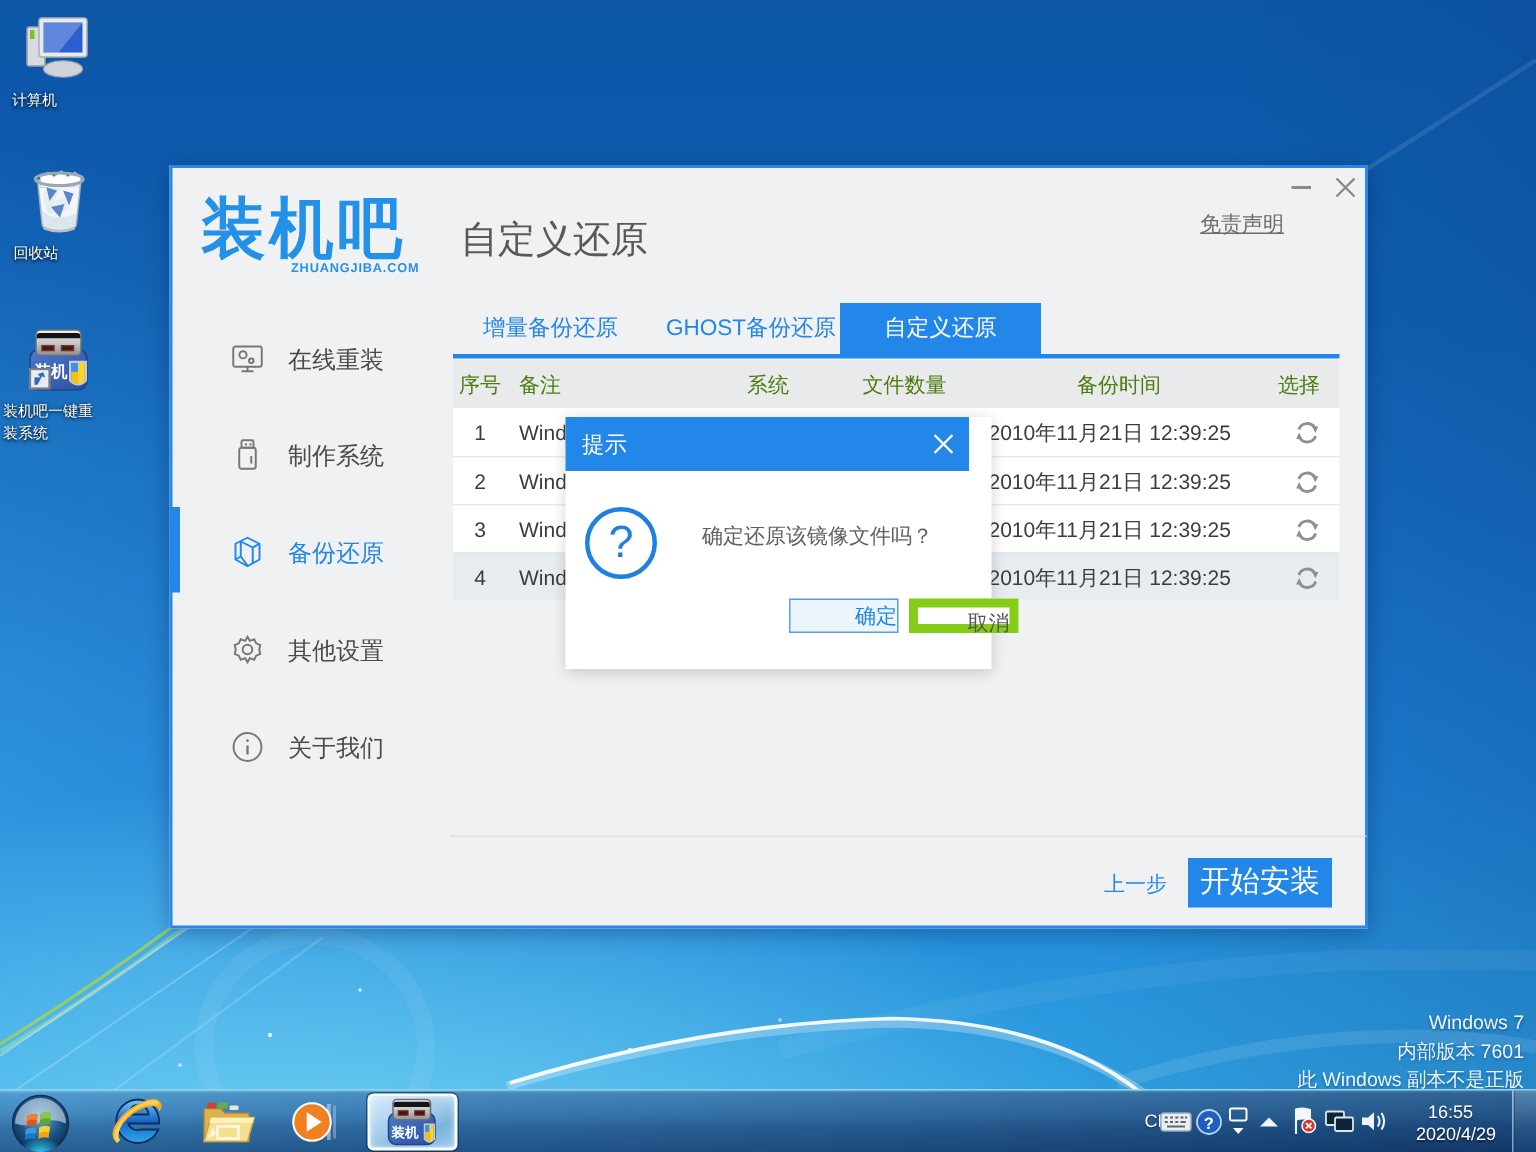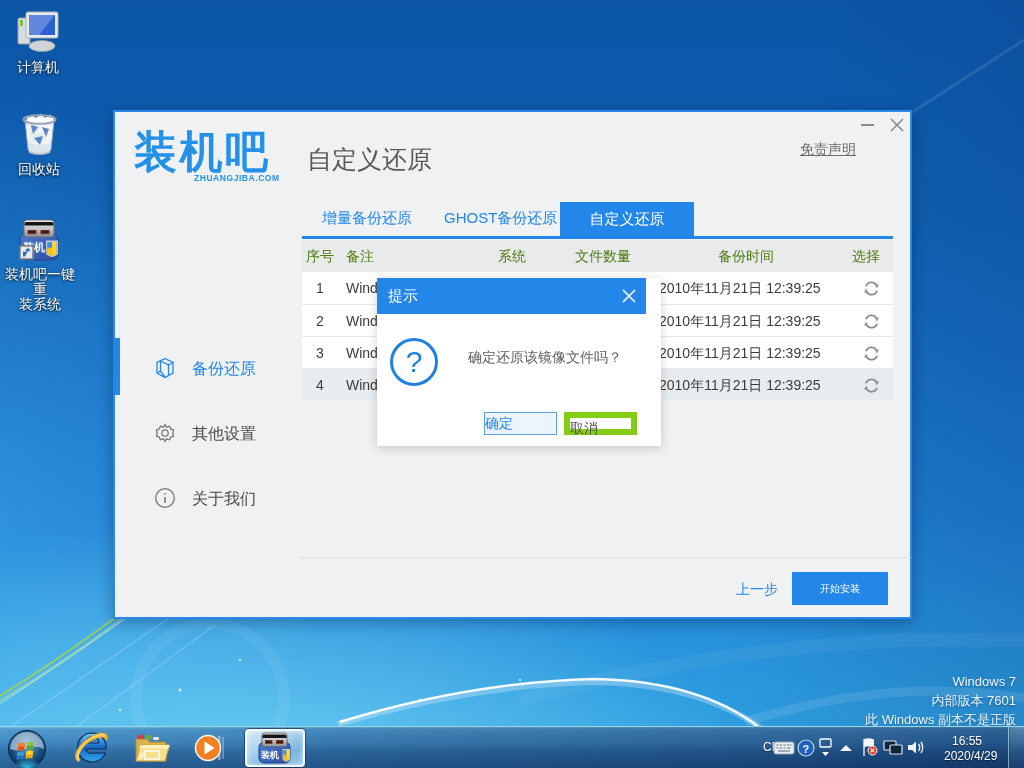--- a/index.html
+++ b/index.html
@@ -6,21 +6,21 @@
   html,body { width:1024px; height:768px; overflow:hidden; font-family:"Liberation Sans", sans-serif; }
   #desktop { position:absolute; left:0; top:0; width:1024px; height:768px;
     background:
       radial-gradient(950px 560px at 22% 110%, rgba(150,235,255,.75), rgba(150,235,255,0) 58%),
       radial-gradient(620px 760px at -6% 72%, rgba(80,190,245,.38), rgba(80,190,245,0) 62%),
       linear-gradient(100deg, rgba(10,60,130,0) 72%, rgba(8,45,105,.20) 100%),
       linear-gradient(to bottom, #0c55a7 0%, #1060b2 28%, #166dc2 48%, #1e7ed2 68%, #2793dc 84%, #32a5e2 100%);
   }
   .abs { position:absolute; }
   
-  .dicon-label { position:absolute; color:#fff; font-size:14px; text-align:center;
+  .dicon-label { position:absolute; color:#fff; font-size:10px; 
      text-shadow:0 1px 2px rgba(0,0,0,.75), 0 0 3px rgba(0,0,0,.5); line-height:15px; }
   
   #win { position:absolute; left:113px; top:110px; width:799px; height:509px;
      background:#f0f1f3; border:2px solid #2b87e9; box-shadow:0 3px 14px rgba(0,20,60,.35); }
   #whitepanel { position:absolute; left:187px; top:128px; width:591px; height:160px; background:#fff; }
   #logo { position:absolute; left:19px; top:10px; width:160px; height:80px; }
   #wintitle { position:absolute; left:192px; top:31px; font-size:25px; color:#595959; }
   #mianze { position:absolute; left:685px; top:5px; font-size:14px; color:#6b6b6b; text-decoration:underline;margin-top:24px; }
   #btnmin { position:absolute; left:746px; top:12px; width:13px; height:1px; border-top:2px solid #8a8a8a; }
   
@@ -36,30 +36,30 @@
   
   .trow { position:absolute; left:187px; width:591px; height:32px; font-size:14px; color:#3c3c3c; white-space:nowrap; }
   .thead { background:#e9eaec; color:#4d7c0f; }
   .cell { position:absolute; top:0; line-height:32px; }
   .sep { border-top:1px solid #e8e8e8; }
   .rowsel { background:#e7ecf1; }
   
   #footline { position:absolute; left:185px; top:445px; width:611px; height:1px; background:#e0e0e0; }
   #prevstep { position:absolute; left:621px; top:469px; font-size:14px; color:#2287e8; }
   #installbtn { position:absolute; left:677px; top:460px; width:96px; height:33px; background:#2287e8;
-     color:#fff; font-size:10px; text-align:center; line-height:33px; }
+     color:#fff; font-size:20px; text-align:center; line-height:33px; }
   
   #dialog { position:absolute; left:377px; top:278px; width:284px; height:168px; background:#fff;
      box-shadow:0 2px 10px rgba(0,0,0,.18); }
   #dlgtitle { position:absolute; left:0; top:0; width:269px; height:36px; background:#2287e8; }
   #dlgtitle span { position:absolute; left:11px; top:9px; color:#fff; font-size:15px; }
   #dlgq { position:absolute; left:13px; top:60px; width:48px; height:48px; border:3px solid #2080e0;
      border-radius:50%; color:#2080e0; font-size:30px; text-align:center; line-height:41px; }
   #dlgmsg { position:absolute; left:91px; top:71px; font-size:14px; color:#606060; }
-  .dbtn { position:absolute; top:134px; width:73px; height:23px; font-size:14px; text-align:left; line-height:21px; }
+  .dbtn { position:absolute; top:121px; width:73px; height:23px; font-size:14px; text-align:right; line-height:21px;margin-left:42px; }
   #dok { left:107px; background:#ecf4fc; border:1px solid #5a9de0; color:#2287e8; }
   #dcancel { left:187px; background:#fff; border:6px solid #84cc16; color:#555; }
   
   #acttext { position:absolute; right:8px; top:672px; text-align:right; color:rgba(255,255,255,.92);
      font-size:13px; line-height:19px; text-shadow:0 1px 2px rgba(0,30,80,.4); }
   
   #taskbar { position:absolute; left:0; top:726px; width:1024px; height:42px;
      background: linear-gradient(to right, rgba(90,160,210,.2), rgba(5,25,70,.45)),
        linear-gradient(to bottom, #7cc4e0 0, #4f9bd0 2px, #3a82ba 40%, #2a689f 60%, #1c5084 100%);
      border-top:1px solid #8fd4ea; }
@@ -165,20 +165,38 @@
       <div style="position:absolute; left:60px; top:51px; font-size:8.5px; font-weight:bold; color:#2491e9; letter-spacing:0.55px;">ZHUANGJIBA.COM</div>
     </div>
     <div id="wintitle">自定义还原</div>
     <div id="mianze">免责声明</div>
     <div id="btnmin"></div>
     <svg class="abs" width="14" height="14" style="left:775px; top:6px;">
       <path d="M 1 1 L 13 13 M 13 1 L 1 13" stroke="#8a8a8a" stroke-width="1.6"></path>
     </svg>
 
     <div id="accent"></div>
+    <div class="mitem" style="top:114px;">
+      <svg width="22" height="22" viewBox="0 0 22 22" fill="none" stroke="#777" stroke-width="1.3">
+        <rect x="1.5" y="3" width="19" height="13.5" rx="1.5"></rect>
+        <circle cx="8" cy="8.5" r="2.4"></circle>
+        <circle cx="13.5" cy="12.5" r="1.5"></circle>
+        <path d="M 11 16.5 L 11 19.5 M 7 19.5 L 15 19.5"></path>
+      </svg>
+      <div class="mtxt">在线重装</div>
+    </div>
+    <div class="mitem" style="top:178px;">
+      <svg width="22" height="22" viewBox="0 0 22 22" fill="none" stroke="#777" stroke-width="1.3">
+        <rect x="7" y="1.5" width="8" height="5" rx="1"></rect>
+        <rect x="5.5" y="6.5" width="11" height="14" rx="1.5"></rect>
+        <path d="M 10 3.5 L 10 5 M 13 3.5 L 13 5"></path>
+        <path d="M 13.5 12 L 13.5 17"></path>
+      </svg>
+      <div class="mtxt">制作系统</div>
+    </div>
     <div class="mitem" style="top:243px; color:#2287e8;">
       <svg width="22" height="22" viewBox="0 0 22 22" fill="none" stroke="#2287e8" stroke-width="1.3">
         <path d="M 11 1.5 L 19 5.5 L 19 16 L 11 20.5 L 3 16 L 3 5.5 Z"></path>
         <path d="M 6.5 4 L 14.5 8 L 14.5 18.5 M 14.5 8 L 19 5.5"></path>
         <path d="M 6.5 4 L 6.5 14 L 11 20 M 6.5 14 L 3 16"></path>
       </svg>
       <div class="mtxt">备份还原</div>
     </div>
     <div class="mitem" style="top:308px;">
       <svg width="22" height="22" viewBox="0 0 22 22" fill="none" stroke="#777" stroke-width="1.3">

